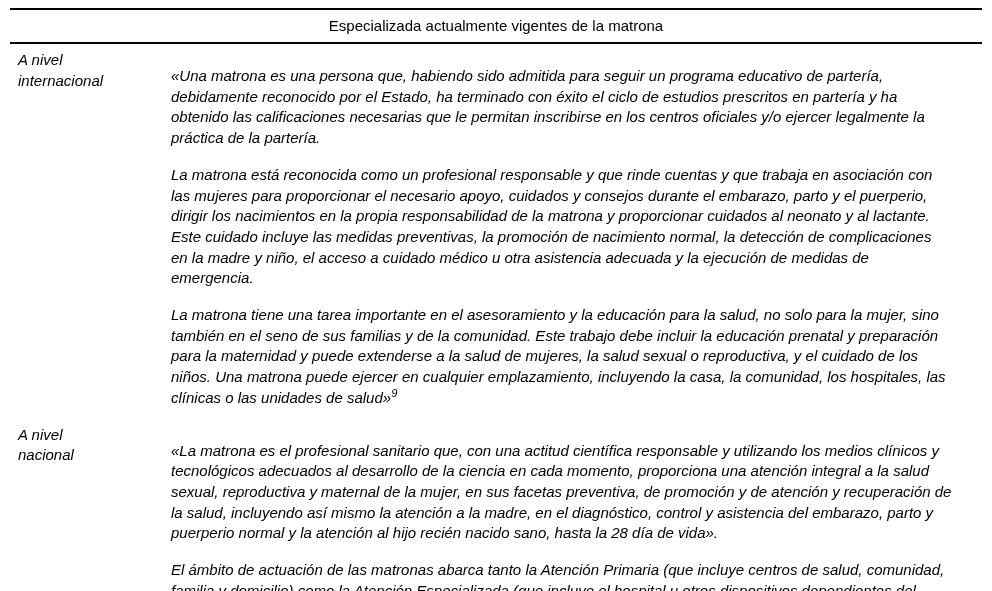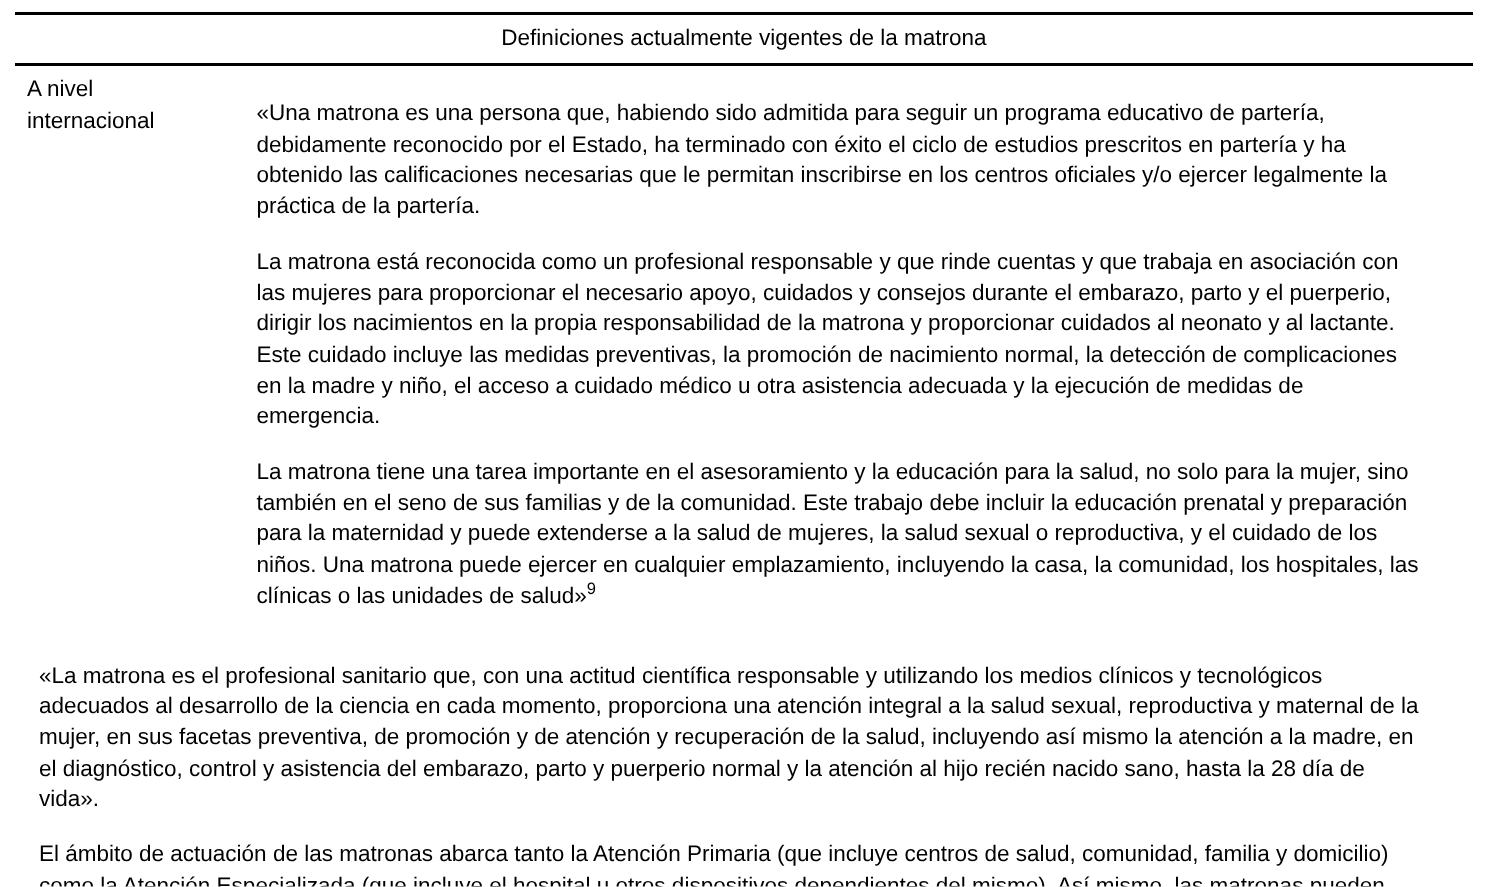--- a/index.html
+++ b/index.html
@@ -27,20 +27,21 @@
     padding: 6px 8px 7px 8px;
     border-bottom: 2px solid #000;
     line-height: 19px;
   }
   .table-body {
     padding: 6px 0 9px 0;
   }
   .trow {
     display: flex;
     align-items: flex-start;
+    font-style: italic;
   }
   .label-col {
     flex: 0 0 145px;
     padding: 0 41px 0 8px;
     line-height: 20.7px;
   }
   .content-col {
     flex: 1 1 auto;
     padding-right: 14px;
     line-height: 20.7px;
@@ -51,34 +52,35 @@
     line-height: 0;
     vertical-align: super;
   }
 </style>
 </head>
 <body>
 
 <div class="page">
   <div class="deftable">
 
-    <div class="table-title">Definiciones actualmente vigentes de la matrona</div>
+    <div class="table-title">Especializada actualmente vigentes de la matrona</div>
 
     <div class="table-body">
 
       <div class="trow">
         <div class="label-col">A nivel internacional</div>
         <div class="content-col">
           <p><span>«Una matrona es una persona que, habiendo sido admitida para seguir un programa educativo de partería, debidamente reconocido por el Estado, ha terminado con éxito el ciclo de estudios prescritos en partería y ha obtenido las calificaciones necesarias que le permitan inscribirse en los centros oficiales y/o ejercer legalmente la práctica de la partería.</span></p>
           <p><span>La matrona está reconocida como un profesional responsable y que rinde cuentas y que trabaja en asociación con las mujeres para proporcionar el necesario apoyo, cuidados y consejos durante el embarazo, parto y el puerperio, dirigir los nacimientos en la propia responsabilidad de la matrona y proporcionar cuidados al neonato y al lactante. Este cuidado incluye las medidas preventivas, la promoción de nacimiento normal, la detección de complicaciones en la madre y niño, el acceso a cuidado médico u otra asistencia adecuada y la ejecución de medidas de emergencia.</span></p>
           <p><span>La matrona tiene una tarea importante en el asesoramiento y la educación para la salud, no solo para la mujer, sino también en el seno de sus familias y de la comunidad. Este trabajo debe incluir la educación prenatal y preparación para la maternidad y puede extenderse a la salud de mujeres, la salud sexual o reproductiva, y el cuidado de los niños. Una matrona puede ejercer en cualquier emplazamiento, incluyendo la casa, la comunidad, los hospitales, las clínicas o las unidades de salud»</span><sup class="cite">9</sup></p>
         </div>
       </div>
 
       <div class="trow">
+        <div class="label-col">A nivel nacional</div>
         <div class="content-col">
           <p><span>«La matrona es el profesional sanitario que, con una actitud científica responsable y utilizando los medios clínicos y tecnológicos adecuados al desarrollo de la ciencia en cada momento, proporciona una atención integral a la salud sexual, reproductiva y maternal de la mujer, en sus facetas preventiva, de promoción y de atención y recuperación de la salud, incluyendo así mismo la atención a la madre, en el diagnóstico, control y asistencia del embarazo, parto y puerperio normal y la atención al hijo recién nacido sano, hasta la 28 día de vida».</span></p>
           <p><span>El ámbito de actuación de las matronas abarca tanto la Atención Primaria (que incluye centros de salud, comunidad, familia y domicilio) como la Atención Especializada (que incluye el hospital u otros dispositivos dependientes del mismo). Así mismo, las matronas pueden ejercer su profesión en el sector público, en el privado, por cuenta ajena y por cuenta propia»</span><sup class="cite">2</sup></p>
         </div>
       </div>
 
     </div>
   </div>
 </div>
 

